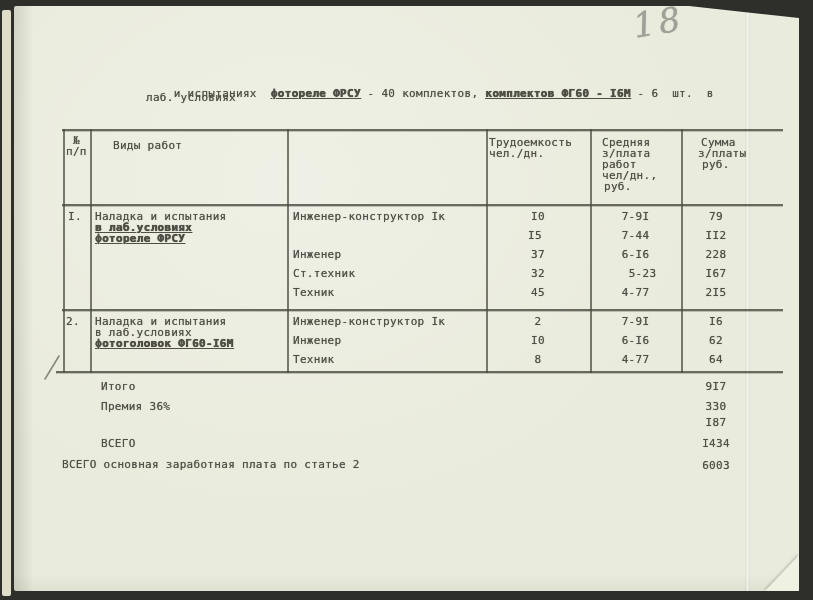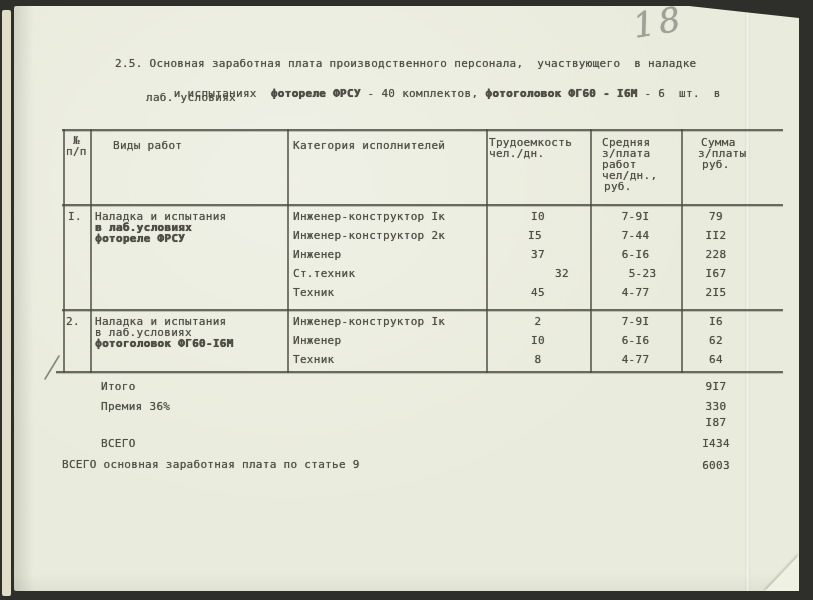--- a/index.html
+++ b/index.html
@@ -36,20 +36,21 @@
   }
   .t{
     position:absolute;white-space:pre;
     font:11px "DejaVu Sans Mono", monospace;
     color:#4f4f47;letter-spacing:.3px;
     text-shadow:0 0 .7px rgba(79,79,71,.75);
   }
   .b{
     font-weight:bold;
     text-shadow:.5px 0 0 rgba(66,66,56,.9), 0 0 1px rgba(66,66,56,.65);
+    text-decoration:underline;
   }
   .cc{text-align:center;}
   .hl{
     position:absolute;height:2px;
     background:rgba(73,73,63,.8);
     box-shadow:0 1px 0 rgba(73,73,63,.28);
   }
   .vl{
     position:absolute;width:2px;
     background:rgba(73,73,63,.72);
@@ -71,41 +72,39 @@
   <div class="crease"></div>
   <div class="corner-clip"></div>
   <div class="dogear"></div>
 
   <div class="pencil-num">18</div>
 
   <svg style="position:absolute;left:40px;top:352px" width="26" height="30" viewBox="0 0 26 30">
     <path d="M5,27 L19,4" stroke="#6e6e66" stroke-width="1.6" fill="none" stroke-linecap="round" opacity="0.8"></path>
   </svg>
 
-  <div class="t" style="left:115px;top:57px">2.5. Основная заработная плата производственного персонала,  участвующего  в наладке</div>
   <div class="t" style="left:146px;top:74px">
-    <span>и испытаниях  </span><span class="b">фотореле ФРСУ</span><span> - 40 комплектов, </span><span class="b">фотоголовок ФГ60 - I6М</span><span> - 6  шт.  в</span>
+    <span>и испытаниях  </span><span class="b">фотореле ФРСУ</span><span> - 40 комплектов, </span><span class="b">комплектов ФГ60 - I6М</span><span> - 6  шт.  в</span>
   </div>
   <div class="t" style="left:146px;top:91px">лаб. условиях</div>
 
   <div class="hl" style="left:62px;top:129px;width:721px"></div>
   <div class="hl" style="left:62px;top:204px;width:721px"></div>
   <div class="hl" style="left:62px;top:309px;width:721px"></div>
   <div class="hl" style="left:56px;top:371px;width:727px"></div>
   <div class="vl" style="left:63px;top:129px;height:244px"></div>
   <div class="vl" style="left:90px;top:129px;height:244px"></div>
   <div class="vl" style="left:287px;top:129px;height:244px"></div>
   <div class="vl" style="left:486px;top:129px;height:244px"></div>
   <div class="vl" style="left:590px;top:129px;height:244px"></div>
   <div class="vl" style="left:681px;top:129px;height:244px"></div>
 
   <div class="t" style="left:73px;top:134px">№</div>
   <div class="t" style="left:66px;top:145px">п/п</div>
   <div class="t" style="left:113px;top:139px">Виды работ</div>
-  <div class="t" style="left:293px;top:139px">Категория исполнителей</div>
   <div class="t" style="left:489px;top:136px">Трудоемкость</div>
   <div class="t" style="left:489px;top:147px">чел./дн.</div>
   <div class="t" style="left:602px;top:136px">Средняя</div>
   <div class="t" style="left:602px;top:147px">з/плата</div>
   <div class="t" style="left:602px;top:158px">работ</div>
   <div class="t" style="left:602px;top:169px">чел/дн.,</div>
   <div class="t" style="left:604px;top:180px">руб.</div>
   <div class="t" style="left:701px;top:136px">Сумма</div>
   <div class="t" style="left:698px;top:147px">з/платы</div>
   <div class="t" style="left:702px;top:158px">руб.</div>
@@ -113,32 +112,31 @@
   <div class="t" style="left:68px;top:210px">I.</div>
   <div class="t" style="left:95px;top:210px">Наладка и испытания</div>
   <div class="t b" style="left:95px;top:221px">в лаб.условиях</div>
   <div class="t b" style="left:95px;top:232px">фотореле ФРСУ</div>
 
   <div class="t" style="left:293px;top:210px">Инженер-конструктор Iк</div>
   <div class="t cc" style="left:486px;top:210px;width:104px">I0</div>
   <div class="t cc" style="left:590px;top:210px;width:91px">7-9I</div>
   <div class="t cc" style="left:681px;top:210px;width:70px">79</div>
 
-  <div class="t" style="left:293px;top:229px">Инженер-конструктор 2к</div>
   <div class="t cc" style="left:486px;top:229px;width:98px">I5</div>
   <div class="t cc" style="left:590px;top:229px;width:91px">7-44</div>
   <div class="t cc" style="left:681px;top:229px;width:70px">II2</div>
 
   <div class="t" style="left:293px;top:248px">Инженер</div>
   <div class="t cc" style="left:486px;top:248px;width:104px">37</div>
   <div class="t cc" style="left:590px;top:248px;width:91px">6-I6</div>
   <div class="t cc" style="left:681px;top:248px;width:70px">228</div>
 
   <div class="t" style="left:293px;top:267px">Ст.техник</div>
-  <div class="t cc" style="left:510px;top:267px;width:104px">32</div>
+  <div class="t cc" style="left:486px;top:267px;width:104px">32</div>
   <div class="t cc" style="left:590px;top:267px;width:105px">5-23</div>
   <div class="t cc" style="left:681px;top:267px;width:70px">I67</div>
 
   <div class="t" style="left:293px;top:286px">Техник</div>
   <div class="t cc" style="left:486px;top:286px;width:104px">45</div>
   <div class="t cc" style="left:590px;top:286px;width:91px">4-77</div>
   <div class="t cc" style="left:681px;top:286px;width:70px">2I5</div>
 
   <div class="t" style="left:66px;top:315px">2.</div>
   <div class="t" style="left:95px;top:315px">Наладка и испытания</div>
@@ -164,15 +162,15 @@
   <div class="t cc" style="left:681px;top:380px;width:70px">9I7</div>
 
   <div class="t" style="left:101px;top:400px">Премия 36%</div>
   <div class="t cc" style="left:681px;top:400px;width:70px">330</div>
 
   <div class="t cc" style="left:681px;top:416px;width:70px">I87</div>
 
   <div class="t" style="left:101px;top:437px">ВСЕГО</div>
   <div class="t cc" style="left:681px;top:437px;width:70px">I434</div>
 
-  <div class="t" style="left:62px;top:458px">ВСЕГО основная заработная плата по статье 9</div>
+  <div class="t" style="left:62px;top:458px">ВСЕГО основная заработная плата по статье 2</div>
   <div class="t cc" style="left:681px;top:459px;width:70px">6003</div>
 </div>
 
 </body></html>

